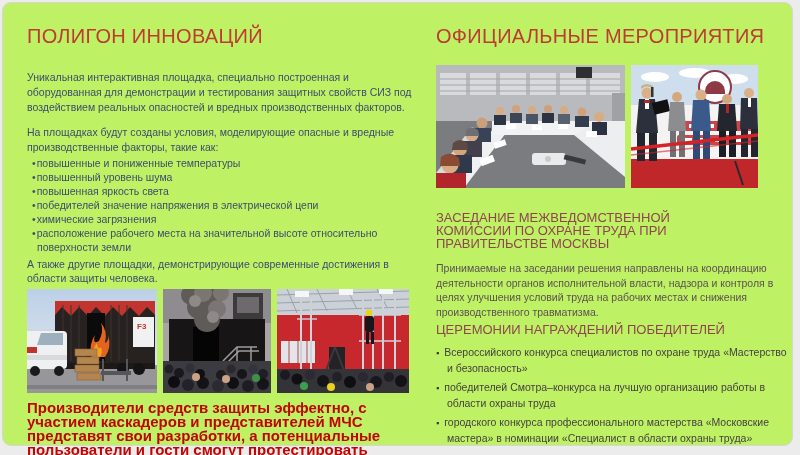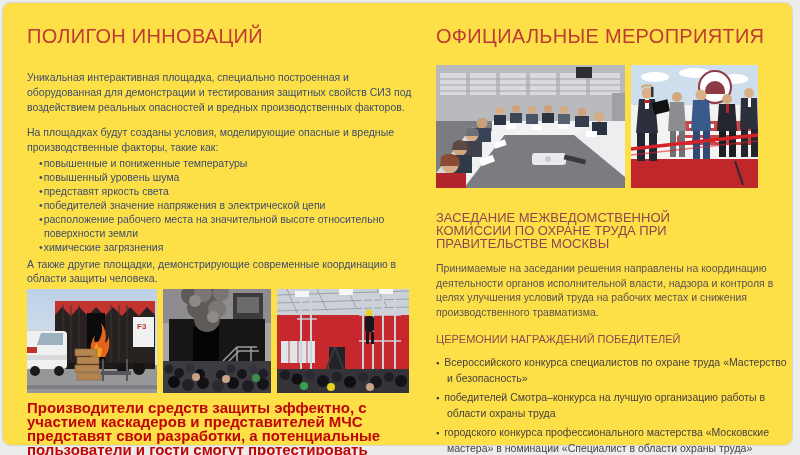--- a/index.html
+++ b/index.html
@@ -1,62 +1,62 @@
 <!DOCTYPE html>
 <html lang="ru"><head>
 <meta charset="utf-8">
 <style>
   html,body{margin:0;padding:0;width:800px;height:455px;background:#ececec;
     font-family:"Liberation Sans","DejaVu Sans",sans-serif;overflow:hidden;}
-  .card{position:absolute;left:2px;top:2px;width:791px;height:444px;background:#fde047;
+  .card{position:absolute;left:2px;top:2px;width:791px;height:444px;background:#bef264;
     border:1px solid #d6d6d6;border-radius:9px;box-sizing:border-box;}
   .col-left{position:absolute;left:24px;top:22px;width:398px;}
   .col-right{position:absolute;left:433px;top:22px;width:352px;}
   h1{font-size:20px;font-weight:400;color:#bf3a33;margin:0;letter-spacing:.3px;line-height:23px;}
   .body-navy{color:#3e4c6e;font-size:10.5px;line-height:15px;margin:0;}
   .p1{margin-top:22px;}
   .p2{margin-top:10px;}
-  ul.plain{list-style:none;margin:1px 12px 0;padding:0;color:#3e4c6e;font-size:10.5px;line-height:14px;}
+  ul.plain{list-style:none;margin:1px 5px 0;padding:0;color:#3e4c6e;font-size:10.5px;line-height:14px;}
   ul.plain li{padding-left:5px;text-indent:-5px;}
   ul.plain li::before{content:"\2022";margin-right:1px;}
   .p3{margin-top:3px;line-height:14px;}
   .photo-row{display:flex;gap:6px;margin-top:4px;}
   .photo{overflow:hidden;flex:none;}
   .photo svg{display:block;}
   .footer-red{color:#c10505;font-weight:700;font-size:15px;line-height:14px;margin:8px 0 9px;}
   .right-photos{display:flex;gap:6px;margin-top:17px;}
   .subhead{color:#8f4550;font-size:13px;line-height:13px;margin:23px 0 0;width:310px;
     text-transform:uppercase;font-weight:400;}
   .gray-para{color:#5c5152;font-size:10.5px;line-height:14.5px;margin:11px 0 0;}
-  .awards-title{color:#8f4550;font-size:11px;line-height:13px;margin:14px 0 0;font-weight:400;}
+  .awards-title{color:#8f4550;font-size:13px;line-height:13px;margin:4px 0 0;font-weight:400;}
   ul.squares{list-style:none;margin:9px 0 0;padding:0;color:#453e40;font-size:10.5px;line-height:14.5px;}
   ul.squares li{padding-left:11px;text-indent:-11px;margin-bottom:5px;}
   ul.squares li::before{content:"\25AA";color:#3b3537;margin-right:5px;font-size:9px;}
 </style>
 </head>
 <body>
 
 <div class="card">
 
   <div class="col-left">
     <h1>ПОЛИГОН ИННОВАЦИЙ</h1>
 
     <p class="body-navy p1">Уникальная интерактивная площадка, специально построенная и оборудованная для демонстрации и тестирования защитных свойств СИЗ под воздействием реальных опасностей и вредных производственных факторов.</p>
     <p class="body-navy p2">На площадках будут созданы условия, моделирующие опасные и вредные производственные факторы, такие как:</p>
 
     <ul class="plain">
       <li>повышенные и пониженные температуры</li>
       <li>повышенный уровень шума</li>
-      <li>представят яркость света</li>
+      <li>повышенная яркость света</li>
       <li>победителей значение напряжения в электрической цепи</li>
+      <li>химические загрязнения</li>
       <li>расположение рабочего места на значительной высоте относительно поверхности земли</li>
-      <li>химические загрязнения</li>
     </ul>
 
-    <p class="body-navy p3">А также другие площадки, демонстрирующие современные координацию в области защиты человека.</p>
+    <p class="body-navy p3">А также другие площадки, демонстрирующие современные достижения в области защиты человека.</p>
 
     <div class="photo-row">
 
       <div class="photo" title="Демонстрационный трейлер с огнём внутри">
         <svg width="130" height="104" viewBox="0 0 130 104">
           <defs>
             <linearGradient id="sky1" x1="0" y1="0" x2="0" y2="1">
               <stop offset="0" stop-color="#bcd0e6"></stop>
                 <stop offset="1" stop-color="#e7edf4"></stop>
             </linearGradient>

